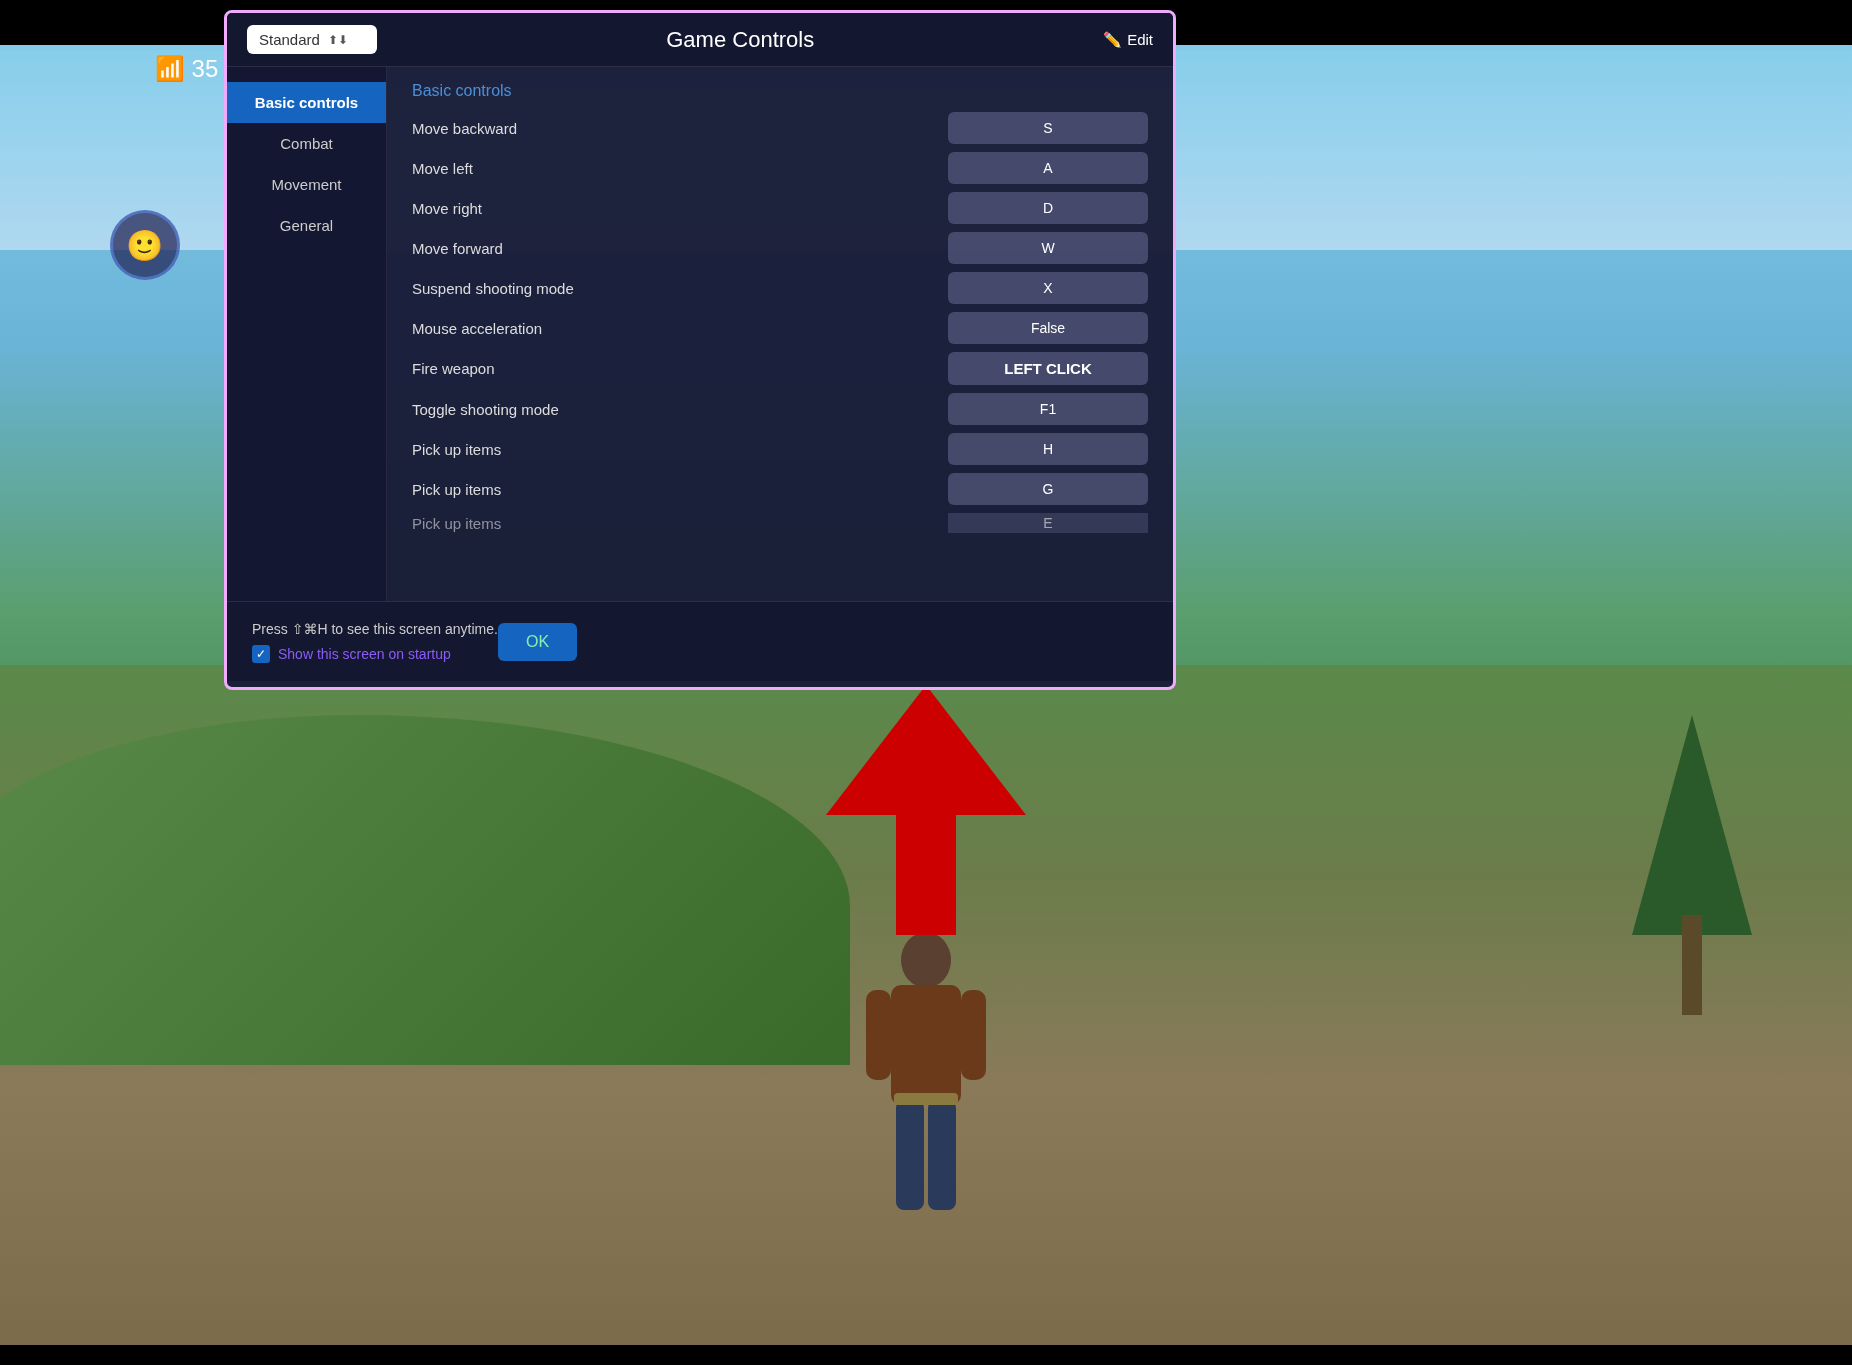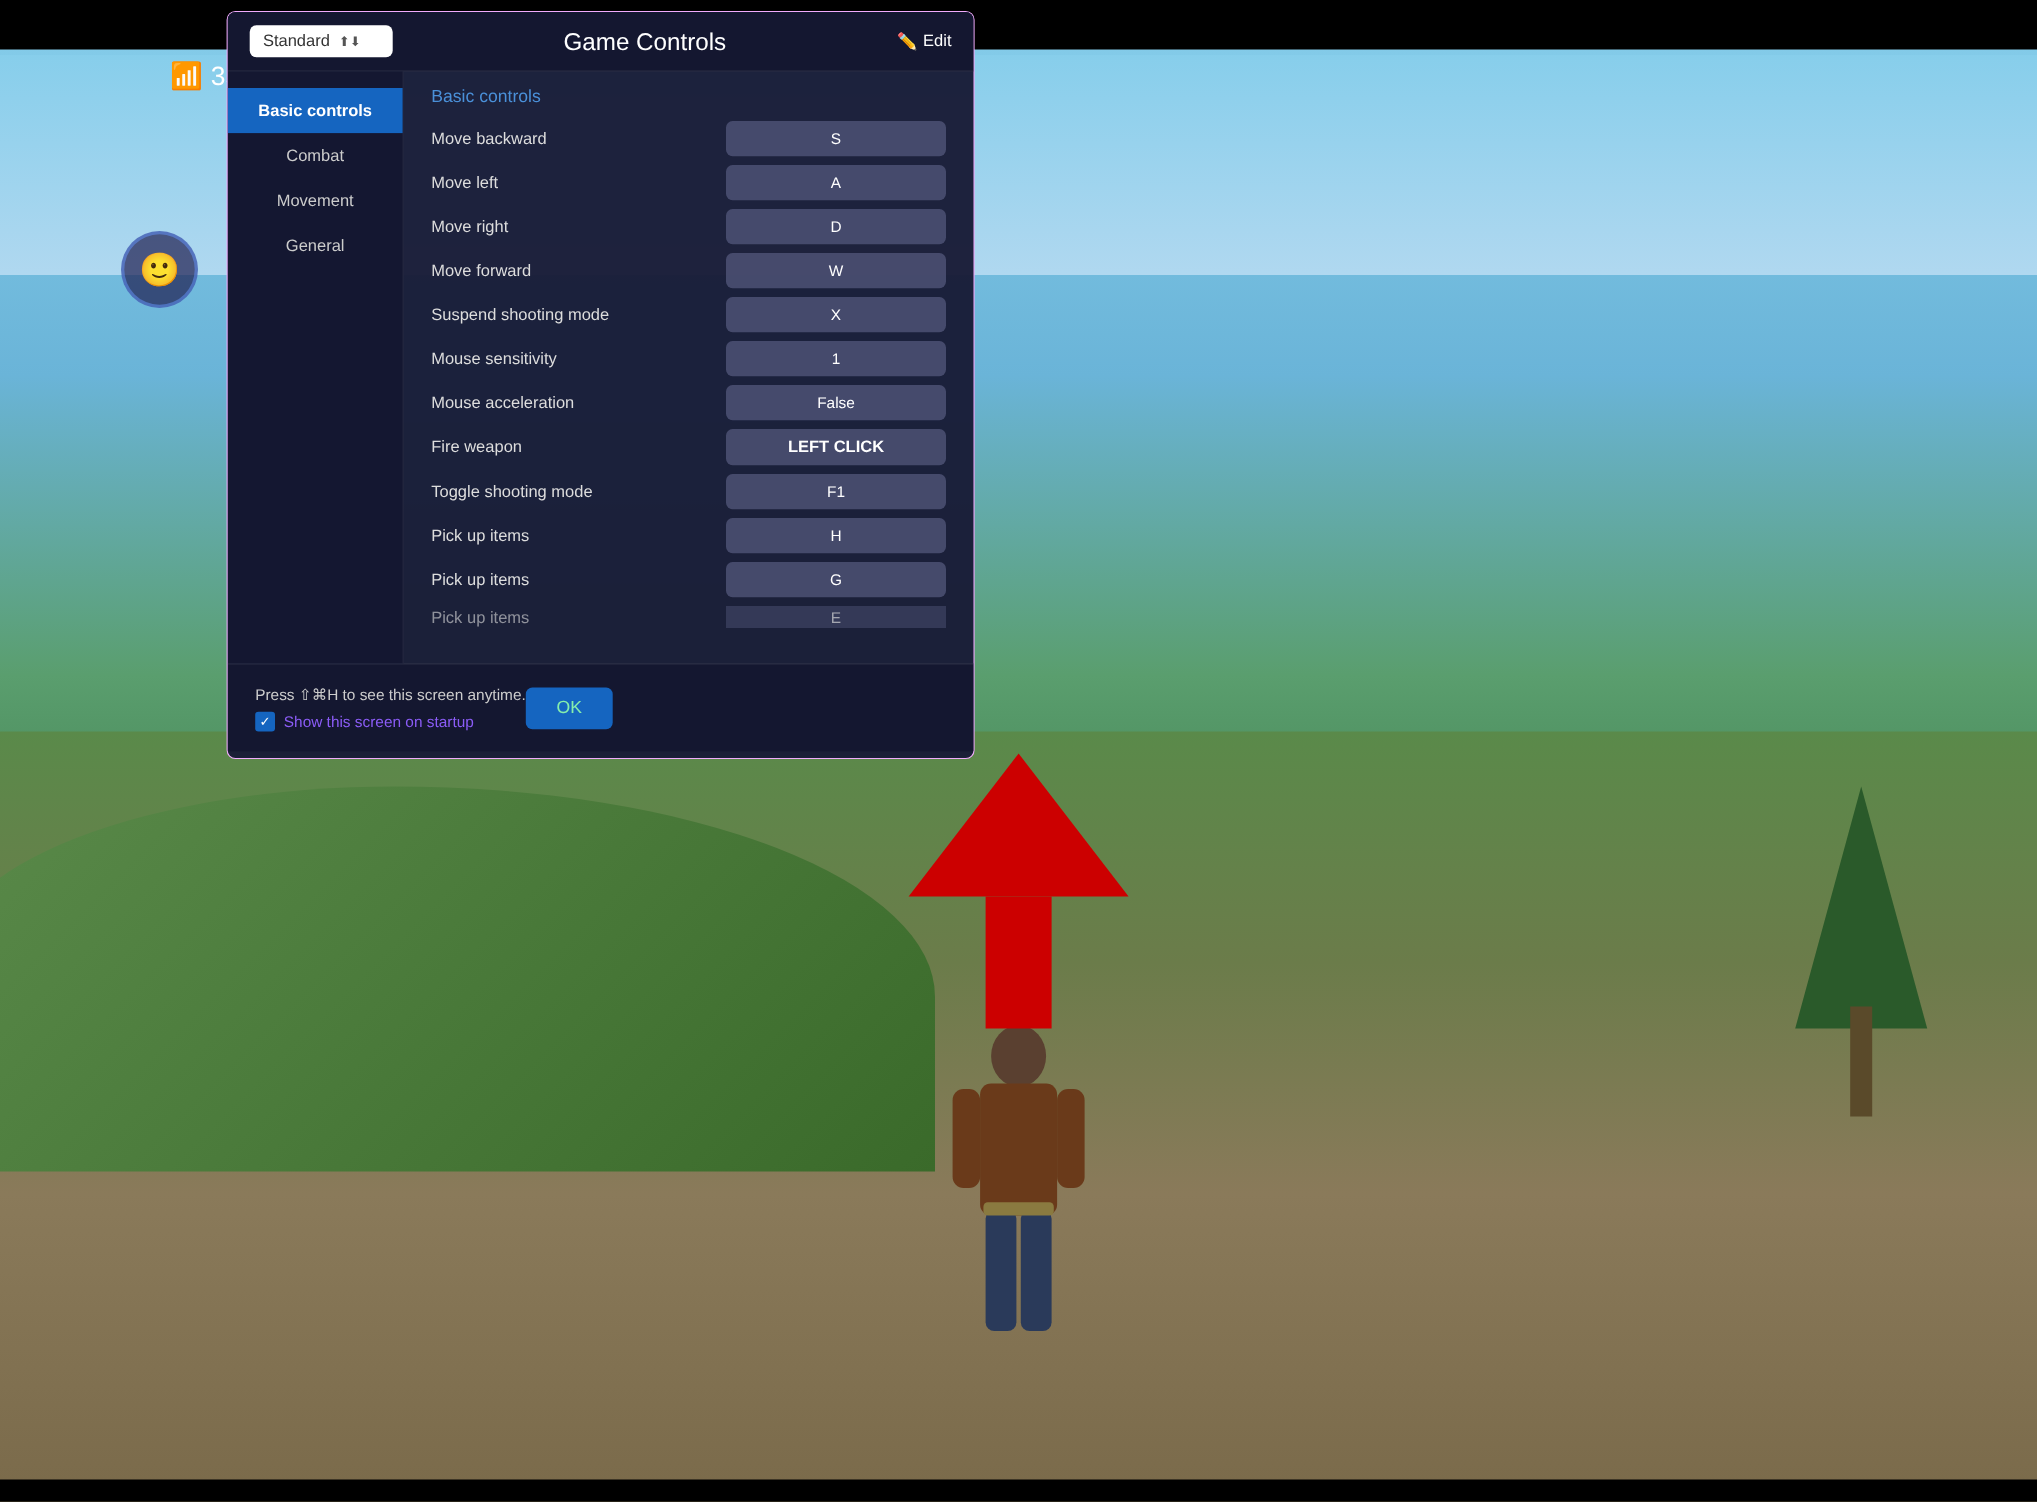--- a/index.html
+++ b/index.html
@@ -158,25 +158,25 @@
       align-items: center;
       justify-content: center;
       font-size: 30px;
       z-index: 6;
     }
 
     
     .dialog-overlay {
       position: absolute;
       top: 10px;
-      left: 206px;
-      width: 680px;
+      left: 224px;
+      width: 952px;
       height: 680px;
       background: rgba(25, 28, 55, 0.97);
-      border: 1px solid #f0abfc;
+      border: 3px solid #f0abfc;
       border-radius: 8px;
       z-index: 20;
       overflow: hidden;
     }
 
     
     .dialog-header {
       display: flex;
       align-items: center;
       padding: 12px 20px;
@@ -471,24 +471,20 @@
       <div class="control-row">
         <span class="control-label">Move forward</span>
         <div class="key-badge">W</div>
       </div>
 
       <div class="control-row">
         <span class="control-label">Suspend shooting mode</span>
         <div class="key-badge">X</div>
       </div>
 
-      <div class="control-row">
-        <span class="control-label">Mouse sensitivity</span>
-        <div class="key-badge">1</div>
-      </div>
 
       <div class="control-row">
         <span class="control-label">Mouse acceleration</span>
         <div class="key-badge">False</div>
       </div>
 
       <div class="control-row">
         <span class="control-label">Fire weapon</span>
         <div class="key-badge highlight">LEFT CLICK</div>
       </div>

